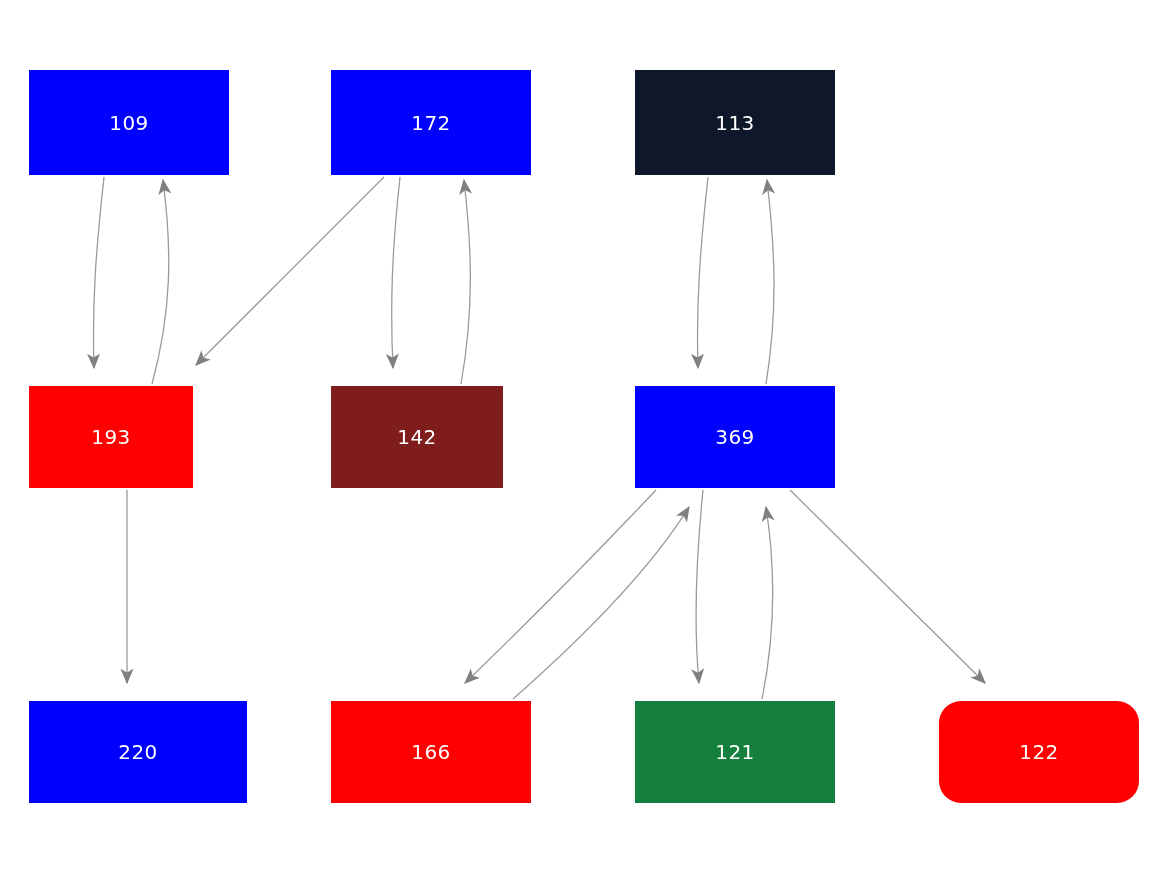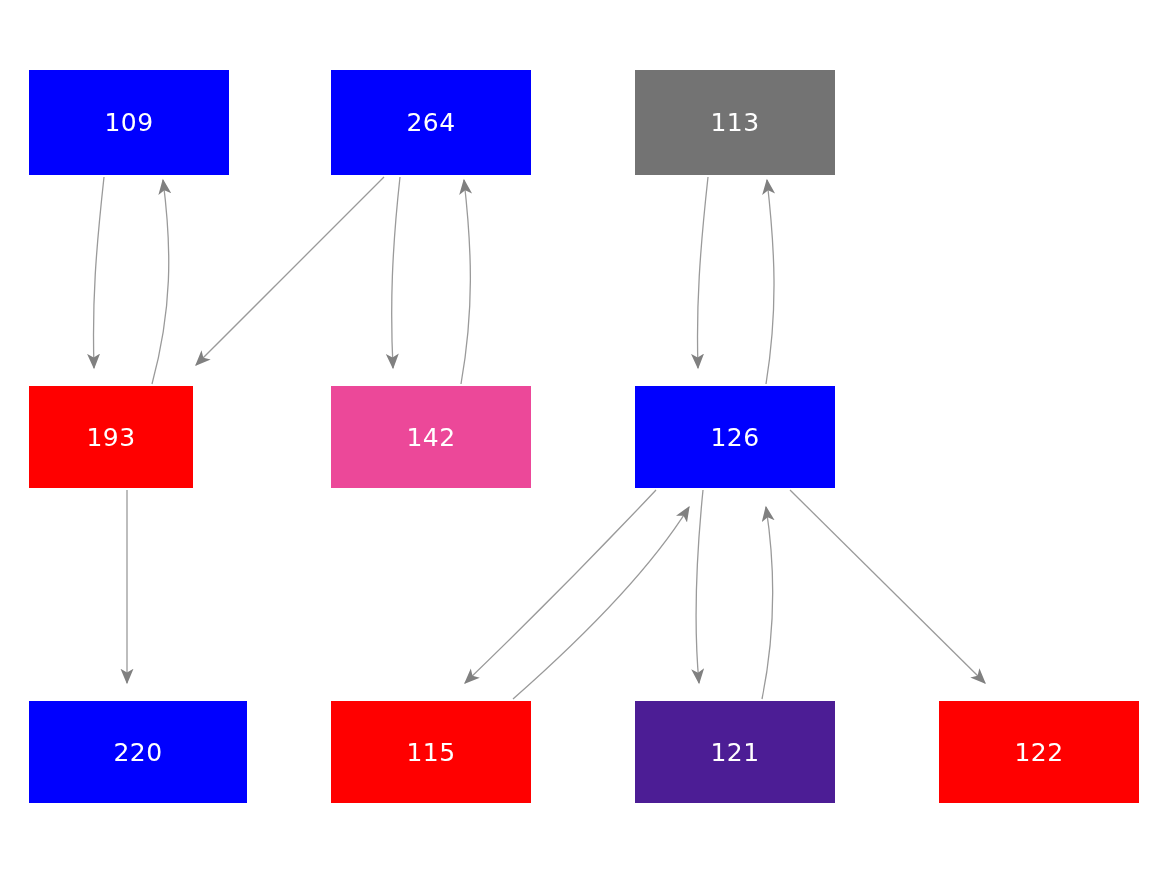--- a/index.html
+++ b/index.html
@@ -2,21 +2,21 @@
 <html><head>
 <meta charset="utf-8">
 <style>
   html,body{margin:0;padding:0;background:#ffffff;}
   body{width:1167px;height:875px;overflow:hidden;
        font-family:"DejaVu Sans","Liberation Sans",sans-serif;}
   #stage{position:relative;width:1167px;height:875px;background:#ffffff;}
   #edge-layer{position:absolute;left:0;top:0;width:1167px;height:875px;}
   .node{position:absolute;display:flex;align-items:center;justify-content:center;
         box-sizing:border-box;}
-  .node-label{color:#ffffff;font-size:25px;line-height:1;letter-spacing:0.5px;
+  .node-label{color:#ffffff;font-size:20px;line-height:1;letter-spacing:0.5px;
               font-family:"DejaVu Sans","Liberation Sans",sans-serif;}
 </style>
 </head>
 <body>
 
 <div id="stage">
 
   <svg id="edge-layer" viewBox="0 0 1167 875">
     <defs>
       <marker id="ah" markerWidth="14" markerHeight="14" refX="11" refY="5" orient="auto" markerUnits="strokeWidth">
@@ -39,48 +39,48 @@
       <path d="M762,699 C776,630 775,565 766,507"></path>
       <path d="M790,490 L985,683"></path>
     </g>
   </svg>
 
   <div class="node" style="left:29px;top:70px;width:200px;height:105px;background:#0000ff;">
     <span class="node-label">109</span>
   </div>
 
   <div class="node" style="left:331px;top:70px;width:200px;height:105px;background:#0000ff;">
-    <span class="node-label">264</span>
+    <span class="node-label">172</span>
   </div>
 
-  <div class="node" style="left:635px;top:70px;width:200px;height:105px;background:#737373;">
+  <div class="node" style="left:635px;top:70px;width:200px;height:105px;background:#0f172a;">
     <span class="node-label">113</span>
   </div>
 
   <div class="node" style="left:29px;top:386px;width:164px;height:102px;background:#ff0000;">
     <span class="node-label">193</span>
   </div>
 
-  <div class="node" style="left:331px;top:386px;width:200px;height:102px;background:#ec4899;">
+  <div class="node" style="left:331px;top:386px;width:172px;height:102px;background:#7f1d1d;">
     <span class="node-label">142</span>
   </div>
 
   <div class="node" style="left:635px;top:386px;width:200px;height:102px;background:#0000ff;">
-    <span class="node-label">126</span>
+    <span class="node-label">369</span>
   </div>
 
   <div class="node" style="left:29px;top:701px;width:218px;height:102px;background:#0000ff;">
     <span class="node-label">220</span>
   </div>
 
   <div class="node" style="left:331px;top:701px;width:200px;height:102px;background:#ff0000;">
-    <span class="node-label">115</span>
+    <span class="node-label">166</span>
   </div>
 
-  <div class="node" style="left:635px;top:701px;width:200px;height:102px;background:#4c1d95;">
+  <div class="node" style="left:635px;top:701px;width:200px;height:102px;background:#15803d;">
     <span class="node-label">121</span>
   </div>
 
-  <div class="node" style="left:939px;top:701px;width:200px;height:102px;background:#ff0000;">
+  <div class="node" style="left:939px;top:701px;width:200px;height:102px;background:#ff0000;border-radius:22px;">
     <span class="node-label">122</span>
   </div>
 
 </div>
 
 </body></html>

